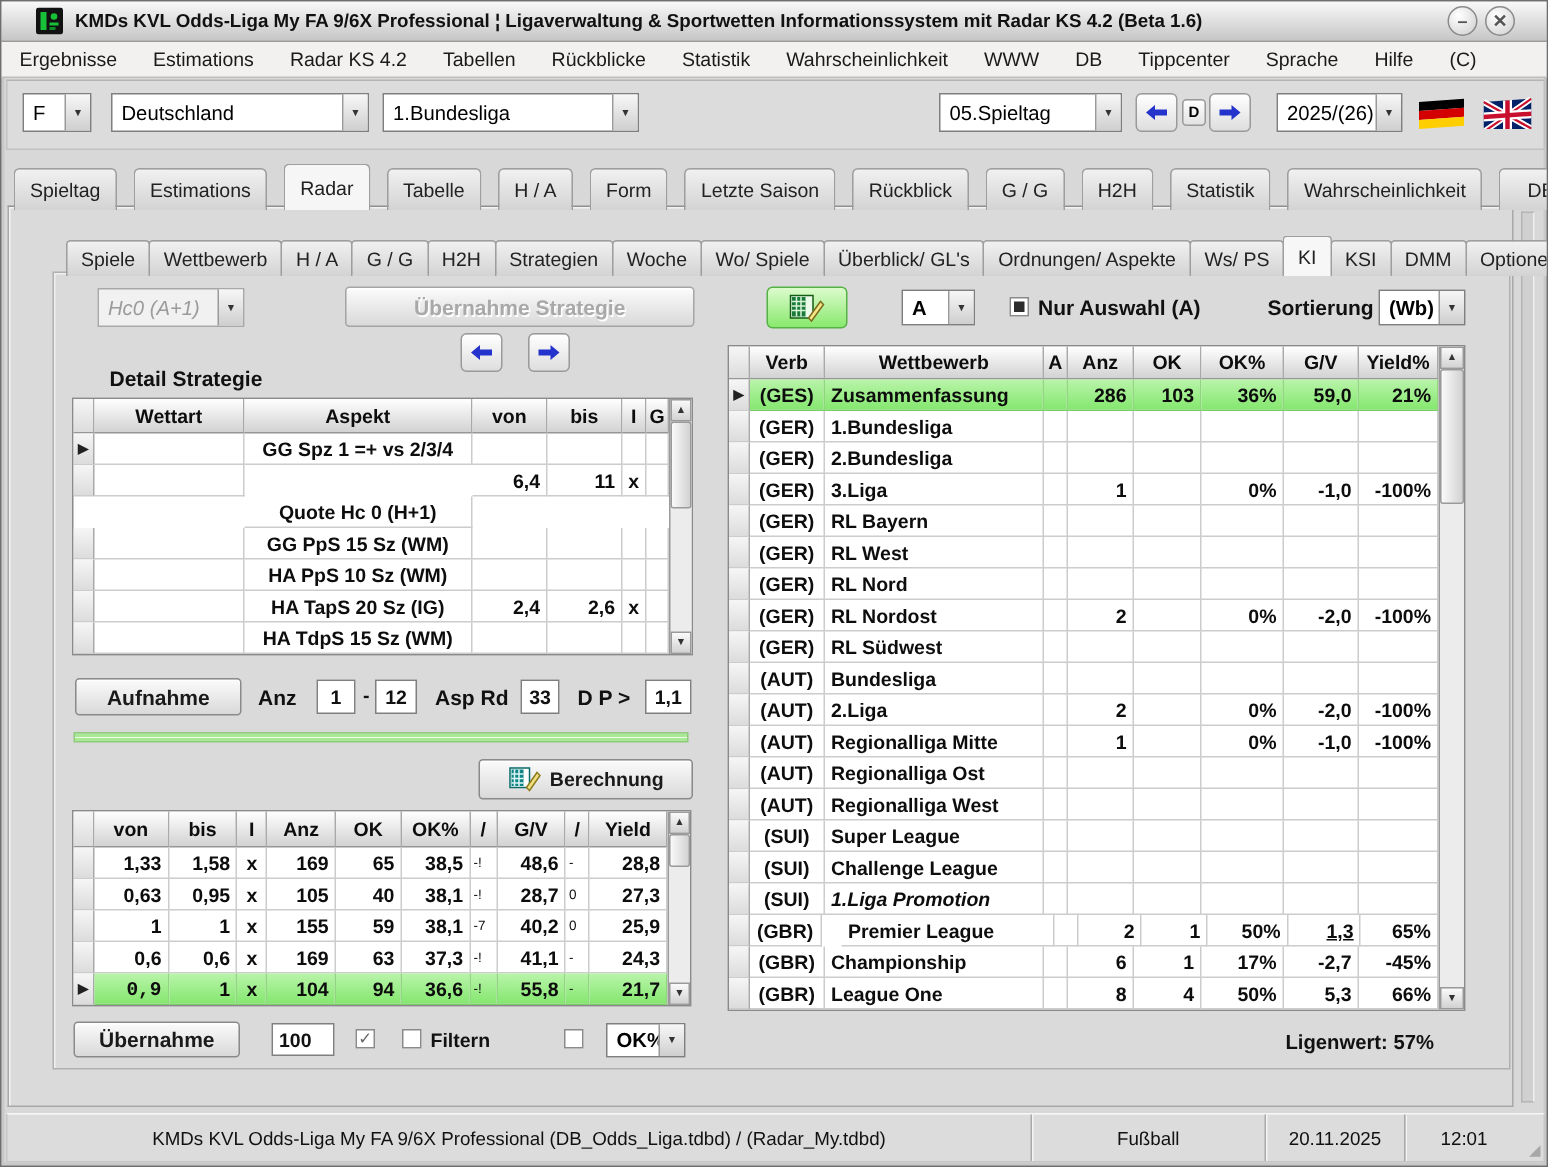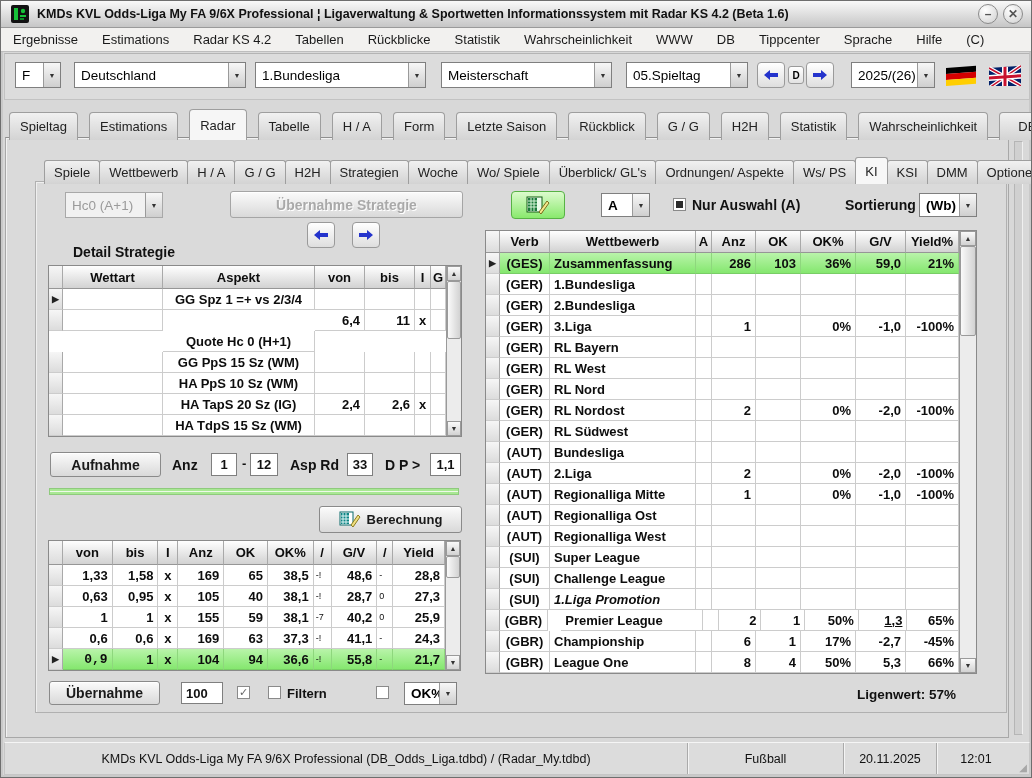--- a/index.html
+++ b/index.html
@@ -3,21 +3,21 @@
 <meta charset="utf-8">
 <style>
   * { margin:0; padding:0; box-sizing:border-box; }
   html,body { background:#bfbfbf; font-family:"Liberation Sans", sans-serif; }
   .window { position:relative; width:1032px; height:778px; background:#d8d8d8;
             border:1px solid #6e6e6e; box-shadow:inset 0 0 0 2px #c9c9c9; overflow:hidden; }
 
   
   .titlebar { position:absolute; left:0; top:0; width:1032px; height:27px;
               background:linear-gradient(#f9f9f9,#c6c6c6); border-bottom:1px solid #9a9a9a;
-              display:flex; align-items:center; padding:0 6px; }
+              display:flex; align-items:center; padding:0 19px; }
   .app-icon { width:18px; height:18px; margin:0 8px 0 4px; flex:0 0 auto; }
   .title-text { font-size:12.5px; font-weight:bold; color:#111; white-space:nowrap; }
   .winbtns { margin-left:auto; display:flex; gap:5px; padding-right:4px; }
   .winbtn { width:20px; height:20px; border-radius:50%; border:1px solid #8a8a8a;
             background:radial-gradient(circle at 35% 30%, #ffffff, #cfcfcf);
             color:#555; font-size:12px; font-weight:bold; display:flex; align-items:center;
             justify-content:center; line-height:1; }
 
   
   .menubar { position:absolute; left:0; top:27px; width:1032px; height:24px; background:#f2f1ef;
@@ -153,24 +153,20 @@
       <span class="cbtn">▼</span>
     </div>
     <div class="combo" style="left:69px; top:8px; width:172px;">
       <span class="ctext">Deutschland</span>
       <span class="cbtn">▼</span>
     </div>
     <div class="combo" style="left:250px; top:8px; width:171px;">
       <span class="ctext">1.Bundesliga</span>
       <span class="cbtn">▼</span>
     </div>
-    <div class="combo" style="left:436px; top:8px; width:171px;">
-      <span class="ctext">Meisterschaft</span>
-      <span class="cbtn">▼</span>
-    </div>
     <div class="combo" style="left:621px; top:8px; width:122px;">
       <span class="ctext">05.Spieltag</span>
       <span class="cbtn">▼</span>
     </div>
     <div class="navbtn" style="left:752px; top:8px;">
       <svg width="16" height="12" viewBox="0 0 16 12">
           <path d="M7 1 L1 6 L7 11 V8 H15 V4 H7 Z" fill="#2433cc"></path>
         </svg>
     </div>
     <div class="dbtn" style="left:783px; top:12px;">D</div>
@@ -236,21 +232,21 @@
       <div class="tab">Überblick/ GL's</div>
       <div class="tab">Ordnungen/ Aspekte</div>
       <div class="tab">Ws/ PS</div>
       <div class="tab active">KI</div>
       <div class="tab">KSI</div>
       <div class="tab">DMM</div>
       <div class="tab">Optionen</div>
     </div>
   <div class="innerbox"></div>
 
-  <div class="combo disabled" style="left:64px; top:191px; width:98px; z-index:3;">
+  <div class="combo disabled" style="left:64px; top:191px; width:98px; z-index:3;font-style:italic;">
     <span class="ctext">Hc0 (A+1)</span>
     <span class="cbtn">▼</span>
   </div>
   <div class="btn disabled" style="left:229px; top:190px; width:233px; height:27px; z-index:3; font-size:14px;">Übernahme Strategie</div>
   <div class="navbtn" style="left:306px; top:221px; z-index:3;">
     <svg width="16" height="12" viewBox="0 0 16 12">
         <path d="M7 1 L1 6 L7 11 V8 H15 V4 H7 Z" fill="#2433cc"></path>
       </svg>
   </div>
   <div class="navbtn" style="left:351px; top:221px; z-index:3;">

